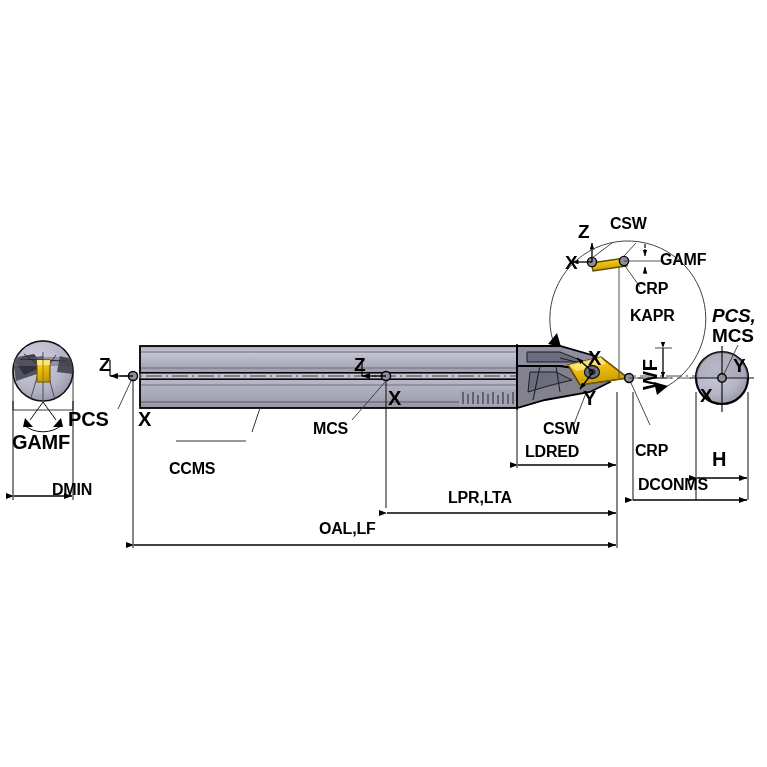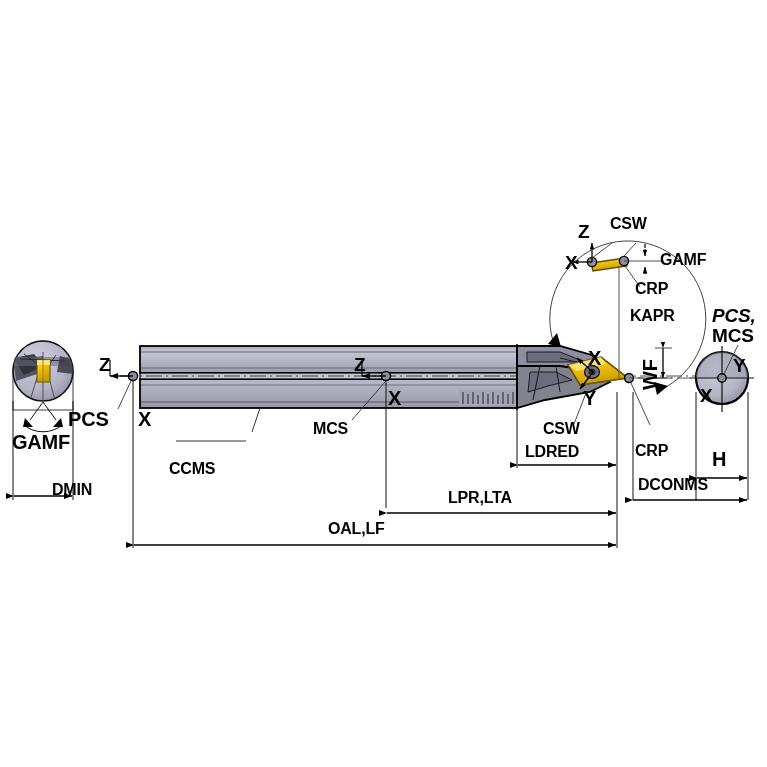--- a/index.html
+++ b/index.html
@@ -290,21 +290,21 @@
 
 <div class="lbl s20" style="left:588px; top:348px;">X</div>
 <div class="lbl s20" style="left:583px; top:388px;">Y</div>
 <div class="lbl s21" style="left:543px; top:421px;">CSW</div>
 <div class="lbl s21" style="left:635px; top:443px;">CRP</div>
 
 <div class="lbl s20" style="left:640px; top:390px; transform:rotate(-90deg); transform-origin:left top;">WF</div>
 
 <div class="lbl s21" style="left:525px; top:444px;">LDRED</div>
 <div class="lbl s22" style="left:448px; top:490px;">LPR,LTA</div>
-<div class="lbl s22" style="left:328px; top:521px;text-align:right;">OAL,LF</div>
+<div class="lbl s22" style="left:319px; top:521px;text-align:right;">OAL,LF</div>
 
 <div class="lbl s19" style="left:712px; top:306px;font-style:italic;">PCS,</div>
 <div class="lbl s19" style="left:712px; top:326px;">MCS</div>
 <div class="lbl s19" style="left:700px; top:386px;">X</div>
 <div class="lbl s19" style="left:733px; top:356px;">Y</div>
 
 <div class="lbl s20" style="left:712px; top:449px;">H</div>
 <div class="lbl s21" style="left:638px; top:477px;">DCONMS</div>
 
 </div>

